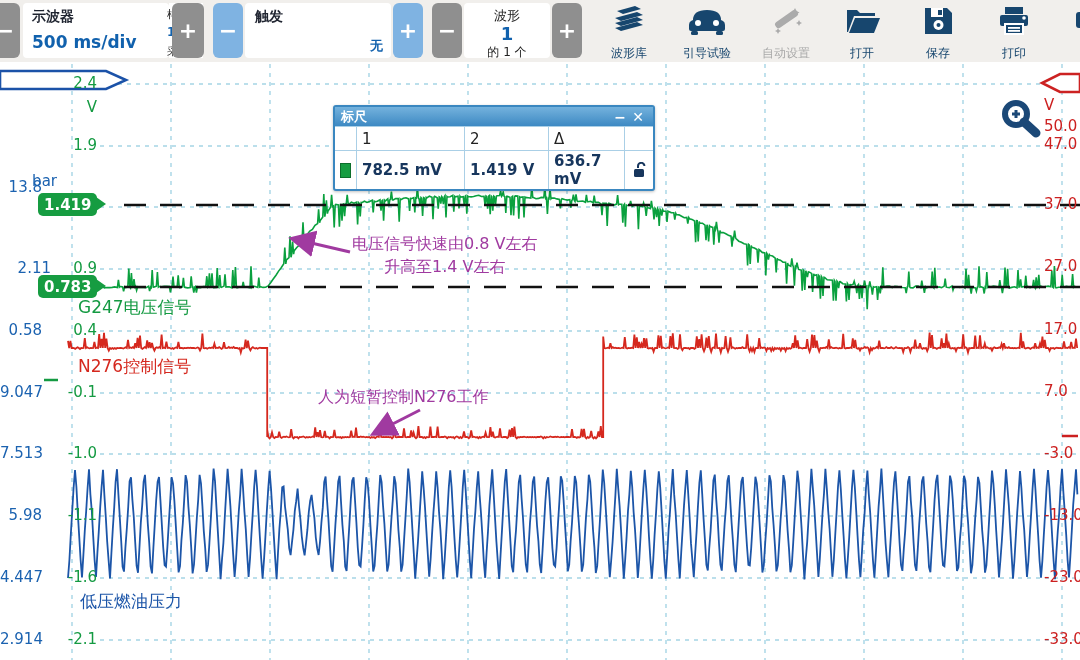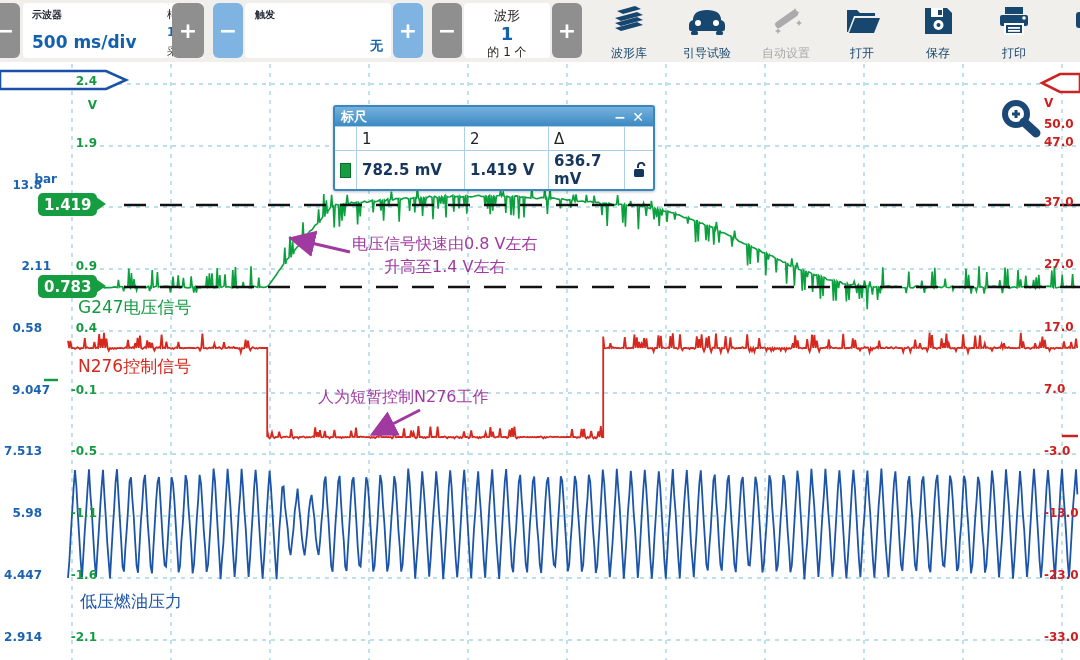--- a/index.html
+++ b/index.html
@@ -5,29 +5,29 @@
   html,body{margin:0;padding:0;background:#fff;}
   #app{position:relative;width:1080px;height:660px;overflow:hidden;
        font-family:"DejaVu Sans","Liberation Sans",sans-serif;background:#fff;}
   
   #topbar{position:absolute;left:0;top:0;width:1080px;height:62px;background:#f1efec;}
   .panel{position:absolute;top:3px;height:55px;background:#fff;border-radius:4px;}
   .stepbtn{position:absolute;top:3px;height:55px;border-radius:6px;color:#fff;
            font-size:22px;font-weight:bold;display:flex;align-items:center;justify-content:center;cursor:pointer;}
   .gray{background:#8f8f8f;}
   .blue{background:#7fb3e2;}
-  .ptitle{font-size:10px;color:#1f2430;font-weight:bold;text-align:right;}
+  .ptitle{font-size:14px;color:#1f2430;font-weight:bold;text-align:right;}
   .bigblue{color:#1161ad;font-weight:bold;}
   .toolbtn{position:absolute;top:2px;width:72px;height:58px;text-align:center;cursor:pointer;}
   .toolbtn .lbl{font-size:12px;color:#17466e;margin-top:1px;}
   .toolbtn.disabled .lbl{color:#a9a9a9;}
   
   #chart{position:absolute;left:0;top:62px;width:1080px;height:598px;background:#fff;}
   #wavesvg{position:absolute;left:0;top:0;}
-  .axlabel{position:absolute;font-size:12px;font-weight:bold;white-space:nowrap;}
+  .axlabel{position:absolute;font-size:15px;font-weight:normal;white-space:nowrap;}
   .badge{position:absolute;height:23px;background:#169c41;color:#fff;font-size:15px;font-weight:bold;
          border-radius:5px;display:flex;align-items:center;justify-content:center;padding:0 6px;z-index:4;}
   .badge:after{content:"";position:absolute;right:-9px;top:4px;border-left:10px solid #169c41;
          border-top:7px solid transparent;border-bottom:7px solid transparent;}
   .chanlabel{position:absolute;font-size:17px;z-index:3;white-space:nowrap;}
   .anno{position:absolute;color:#a03aa0;font-size:16px;z-index:5;white-space:nowrap;text-align:center;line-height:1.45;}
   
   #ruler{position:absolute;left:333px;top:43px;width:318px;z-index:6;border:2px solid #3a87c0;
          border-radius:3px;background:#fff;box-shadow:0 1px 3px rgba(0,0,0,.25);}
   #ruler .tbar{height:19px;background:linear-gradient(#74b2dd,#3d89c3);color:#fff;display:flex;align-items:center;
@@ -199,29 +199,29 @@
         </g>
     </svg>
 
     <div id="axislayer">
         <div class="axlabel" style="color: rgb(20, 154, 66); top: 36px; left: 82px; width: 15px; text-align: right;">V</div>
         <div class="axlabel" style="color: rgb(20, 154, 66); top: 12px; left: 57px; width: 40px; text-align: right;">2.4</div>
         <div class="axlabel" style="color: rgb(20, 154, 66); top: 74px; left: 57px; width: 40px; text-align: right;">1.9</div>
         <div class="axlabel" style="color: rgb(20, 154, 66); top: 197px; left: 57px; width: 40px; text-align: right;">0.9</div>
         <div class="axlabel" style="color: rgb(20, 154, 66); top: 259px; left: 57px; width: 40px; text-align: right;">0.4</div>
         <div class="axlabel" style="color: rgb(20, 154, 66); top: 321px; left: 57px; width: 40px; text-align: right;">-0.1</div>
-        <div class="axlabel" style="color: rgb(20, 154, 66); top: 382px; left: 57px; width: 40px; text-align: right;">-0.5</div>
+        <div class="axlabel" style="color: rgb(20, 154, 66); top: 382px; left: 57px; width: 40px; text-align: right;">-1.0</div>
         <div class="axlabel" style="color: rgb(20, 154, 66); top: 444px; left: 57px; width: 40px; text-align: right;">-1.1</div>
         <div class="axlabel" style="color: rgb(20, 154, 66); top: 506px; left: 57px; width: 40px; text-align: right;">-1.6</div>
         <div class="axlabel" style="color: rgb(20, 154, 66); top: 568px; left: 57px; width: 40px; text-align: right;">-2.1</div>
         <div class="axlabel" style="color: rgb(27, 98, 176); top: 110px; left: 0px; width: 57px; text-align: right;">bar</div>
         <div class="axlabel" style="color: rgb(27, 98, 176); top: 116px; left: 0px; width: 42px; text-align: right;">13.8</div>
         <div class="axlabel" style="color: rgb(27, 98, 176); top: 197px; left: 0px; width: 42px; text-align: right; padding-left: 9px;">2.11</div>
         <div class="axlabel" style="color: rgb(27, 98, 176); top: 259px; left: 0px; width: 42px; text-align: right;">0.58</div>
-        <div class="axlabel" style="color: rgb(27, 98, 176); top: 321px; left: 0px; width: 42px; text-align: right; padding-left: 8px;">9.047</div>
+        <div class="axlabel" style="color: rgb(27, 98, 176); top: 321px; left: 0px; width: 42px; text-align: right;">9.047</div>
         <div class="axlabel" style="color: rgb(27, 98, 176); top: 382px; left: 0px; width: 42px; text-align: right;">7.513</div>
         <div class="axlabel" style="color: rgb(27, 98, 176); top: 444px; left: 0px; width: 42px; text-align: right;">5.98</div>
         <div class="axlabel" style="color: rgb(27, 98, 176); top: 506px; left: 0px; width: 42px; text-align: right;">4.447</div>
         <div class="axlabel" style="color: rgb(27, 98, 176); top: 568px; left: 0px; width: 42px; text-align: right;">2.914</div>
         <div class="axlabel" style="color: rgb(204, 32, 32); top: 34px; left: 1044px;">V</div>
         <div class="axlabel" style="color: rgb(204, 32, 32); top: 55px; left: 1044px;">50.0</div>
         <div class="axlabel" style="color: rgb(204, 32, 32); top: 73px; left: 1044px;">47.0</div>
         <div class="axlabel" style="color: rgb(204, 32, 32); top: 133px; left: 1044px;">37.0</div>
         <div class="axlabel" style="color: rgb(204, 32, 32); top: 195px; left: 1044px;">27.0</div>
         <div class="axlabel" style="color: rgb(204, 32, 32); top: 258px; left: 1044px;">17.0</div>

